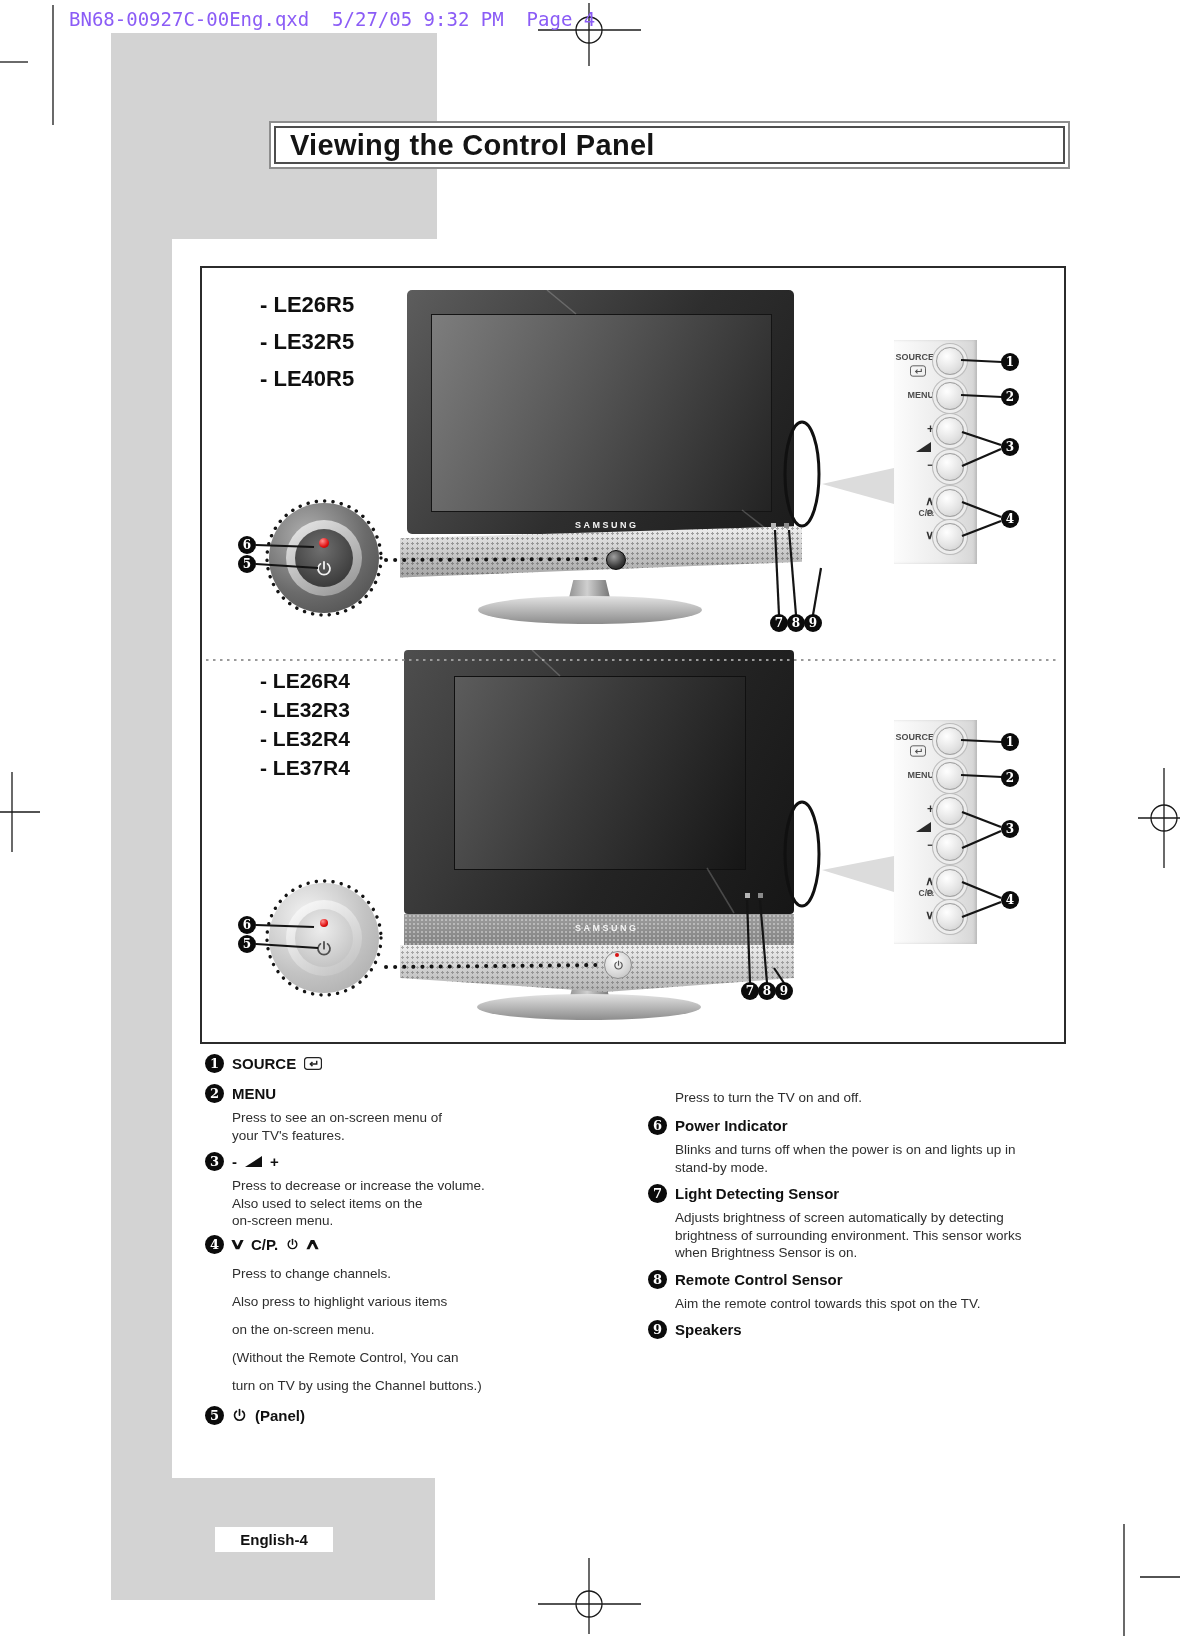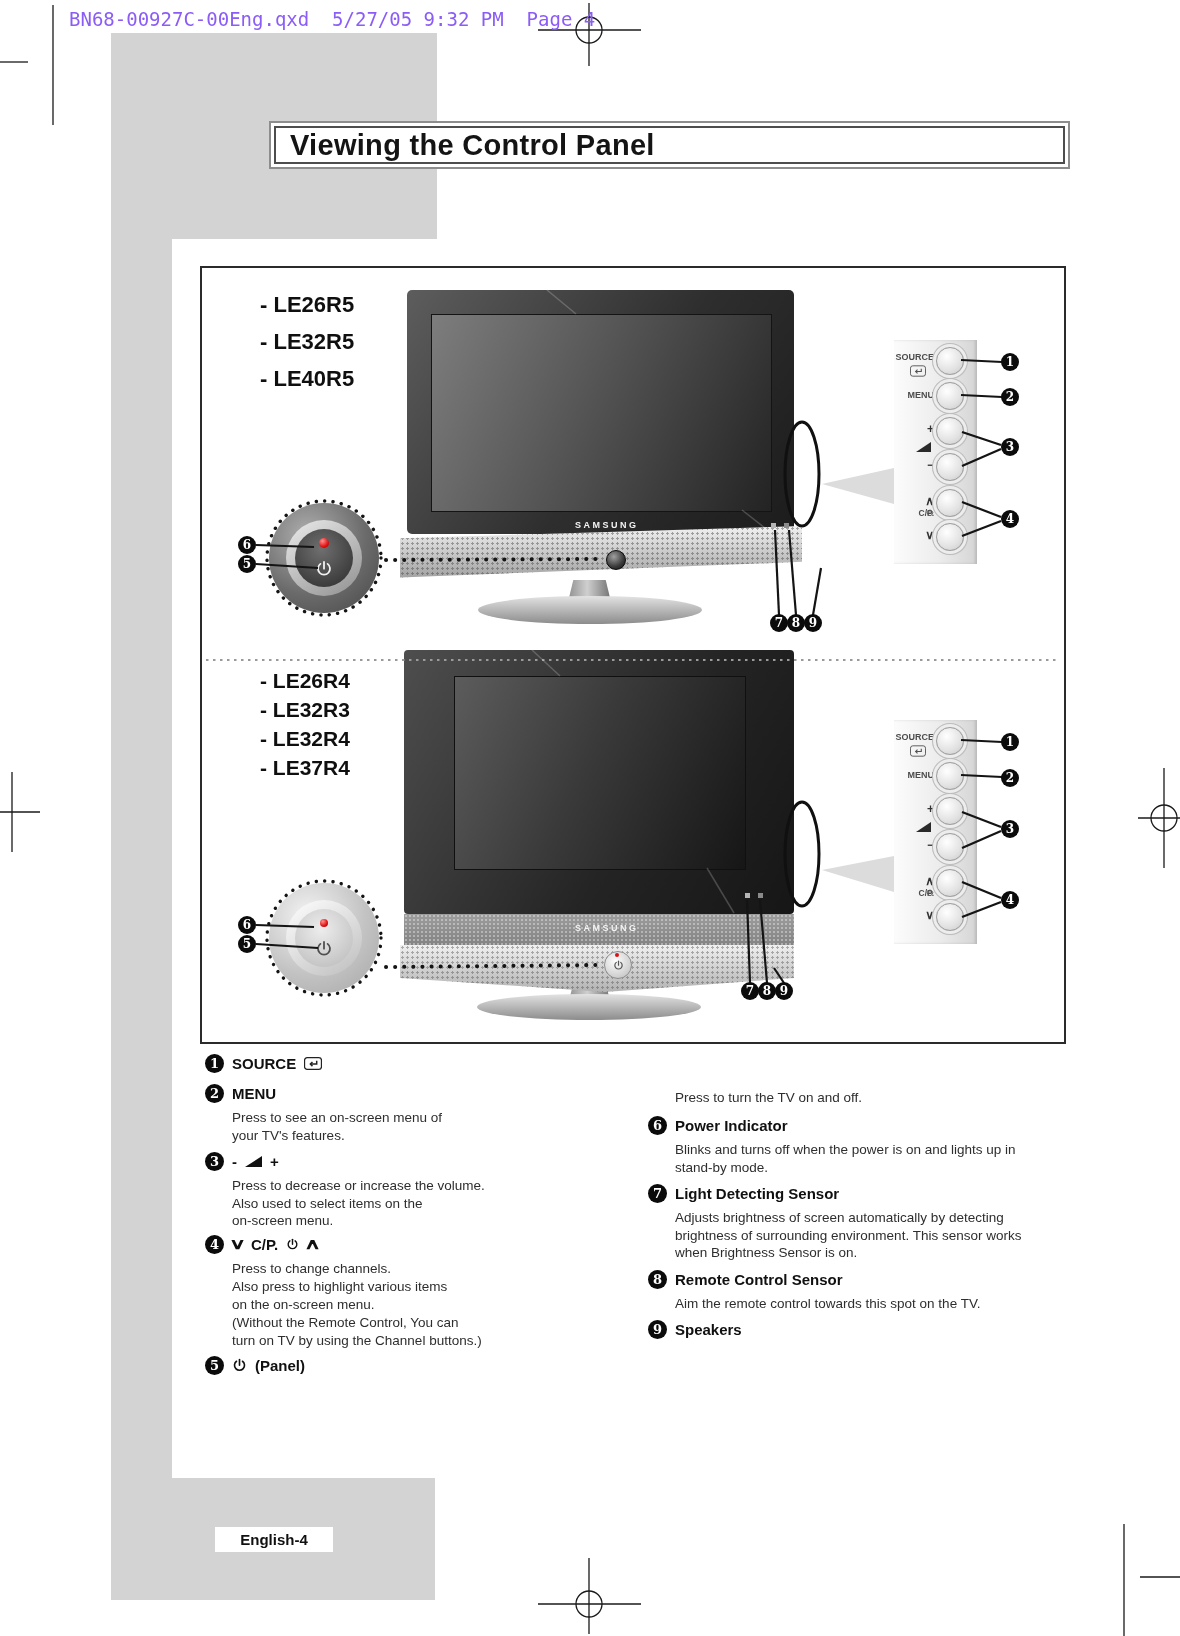--- a/index.html
+++ b/index.html
@@ -117,21 +117,21 @@
   
   .legend-col{position:absolute;width:424px;}
   .col-left{left:205px;top:1054px;}
   .col-right{left:648px;top:1050px;margin-top:32px;}
   .litem .lhead{display:flex;align-items:center;gap:8px;font-weight:bold;font-size:15px;color:#101010;}
   .nbadge{width:19px;height:19px;border-radius:50%;background:#0b0b0b;color:#fff;flex:none;
           font-family:"DejaVu Serif",serif;font-weight:bold;font-size:13px;
           display:flex;align-items:center;justify-content:center;}
   .lbody{margin:6px 0 0 27px;font-size:13.5px;line-height:17.5px;color:#2e2e2e;white-space:pre-line;}
   .lb-w{line-height:20.5px;}
-  .lb-x{line-height:18px;}
+  .lb-x{line-height:28px;}
   .cont{margin-left:27px;font-size:13.5px;color:#2e2e2e;padding-top:8px;} .m2{margin-top:11px;} .m3{margin-top:8px;} .m4{margin-top:5px;} .m5{margin-top:6px;}
   .chev{display:inline-block;transform:scaleX(1.55);font-weight:bold;}
   .voltri{display:inline-block;width:17px;height:11px;background:#111;
           clip-path:polygon(0 100%,100% 0,100% 100%);}
   .powico{flex:none;}
   
   .footer-badge{position:absolute;left:215px;top:1527px;width:118px;height:25px;background:#fff;
                 display:flex;align-items:center;justify-content:center;
                 font-weight:bold;font-size:15px;color:#101010;}
 </style>

